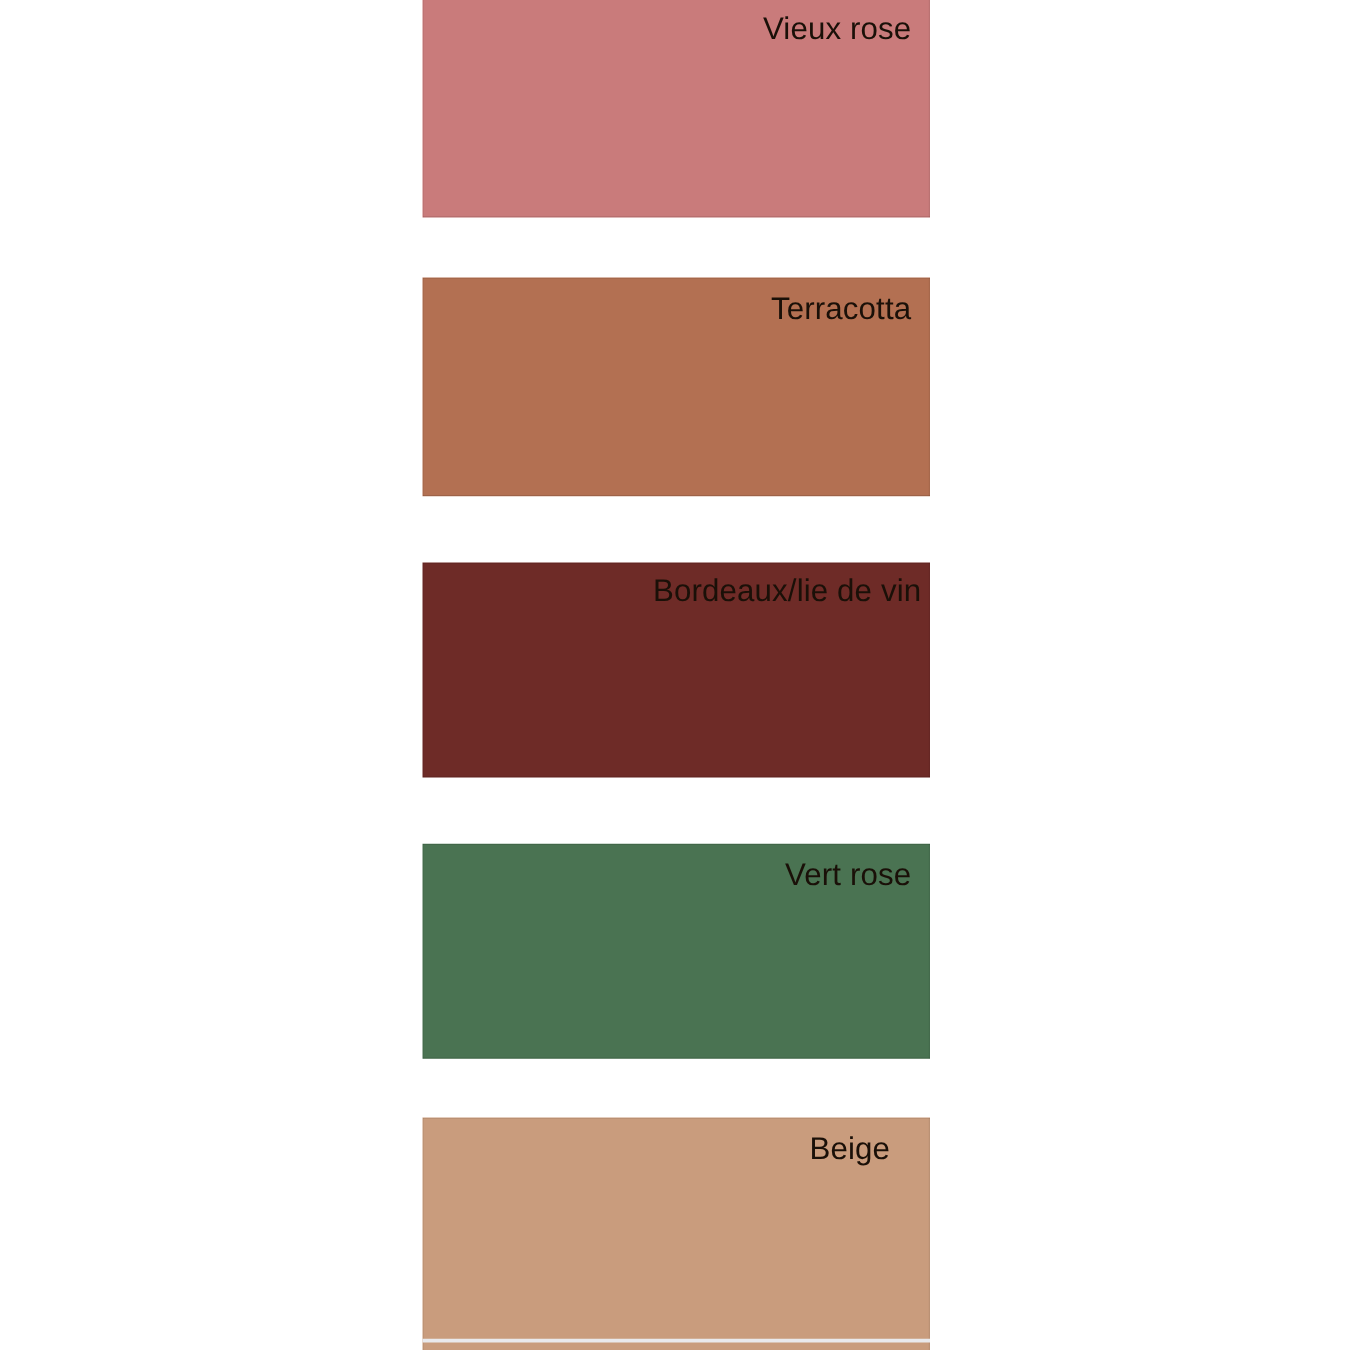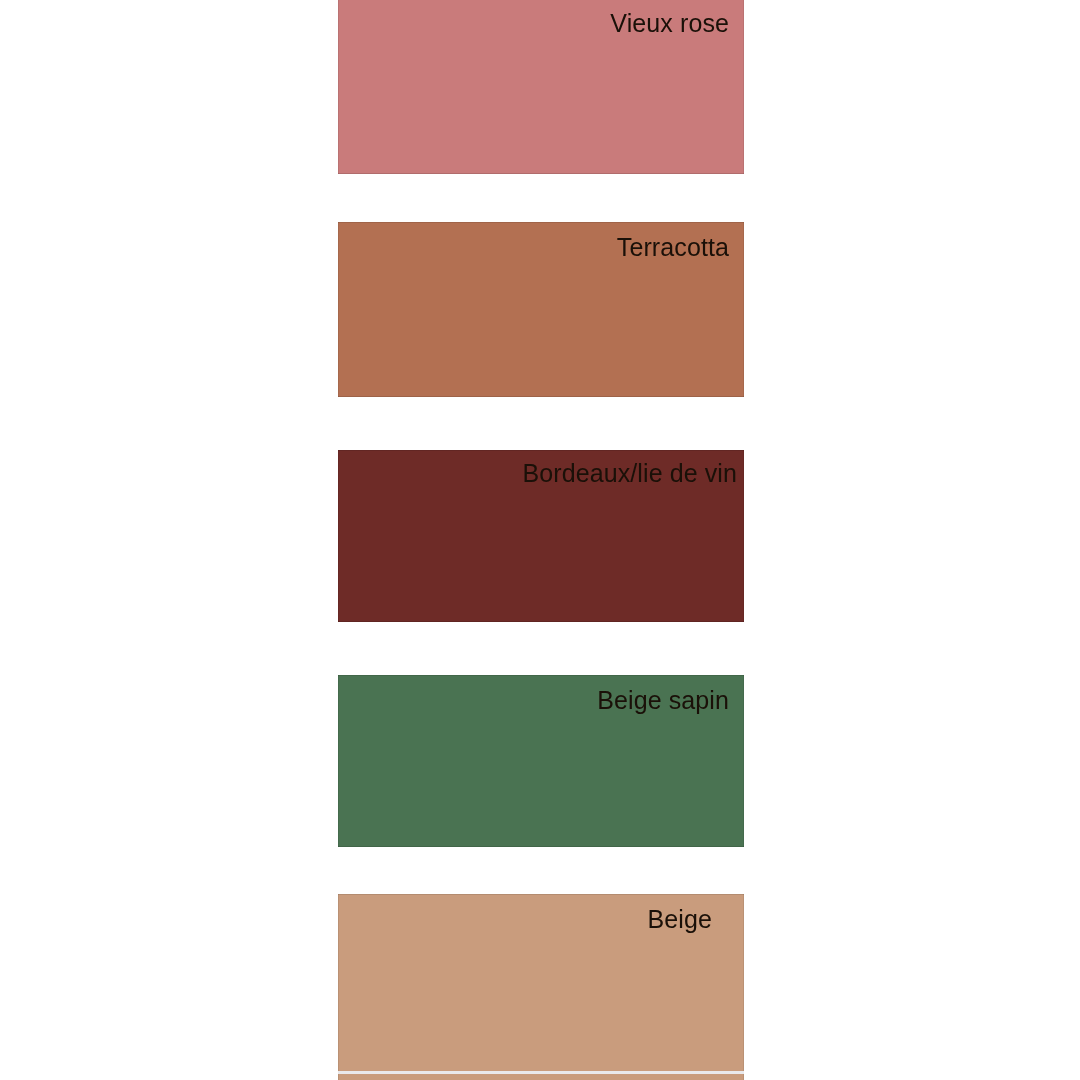--- a/index.html
+++ b/index.html
@@ -93,21 +93,21 @@
 
   <div class="swatch" id="swatch-2" style="background-color: rgb(110, 43, 39);">
     <span class="swatch-label" style="color: rgb(26, 16, 8);">Bordeaux/lie de vin</span>
   </div>
 
   <div class="swatch" id="swatch-1" style="background-color: rgb(179, 112, 82);">
     <span class="swatch-label" style="color: rgb(26, 16, 8);">Terracotta</span>
   </div>
 
   <div class="swatch" id="swatch-3" style="background-color: rgb(74, 115, 82);">
-    <span class="swatch-label" style="color: rgb(26, 16, 8);">Beige sapin</span>
+    <span class="swatch-label" style="color: rgb(26, 16, 8);">Vert rose</span>
   </div>
 
   <div class="swatch" id="swatch-4" style="background-color: rgb(201, 156, 125);">
     <span class="swatch-label" style="color: rgb(26, 16, 8);">Beige</span>
   </div>
 
   <div class="bottom-rule"></div>
 
 </div>
 

